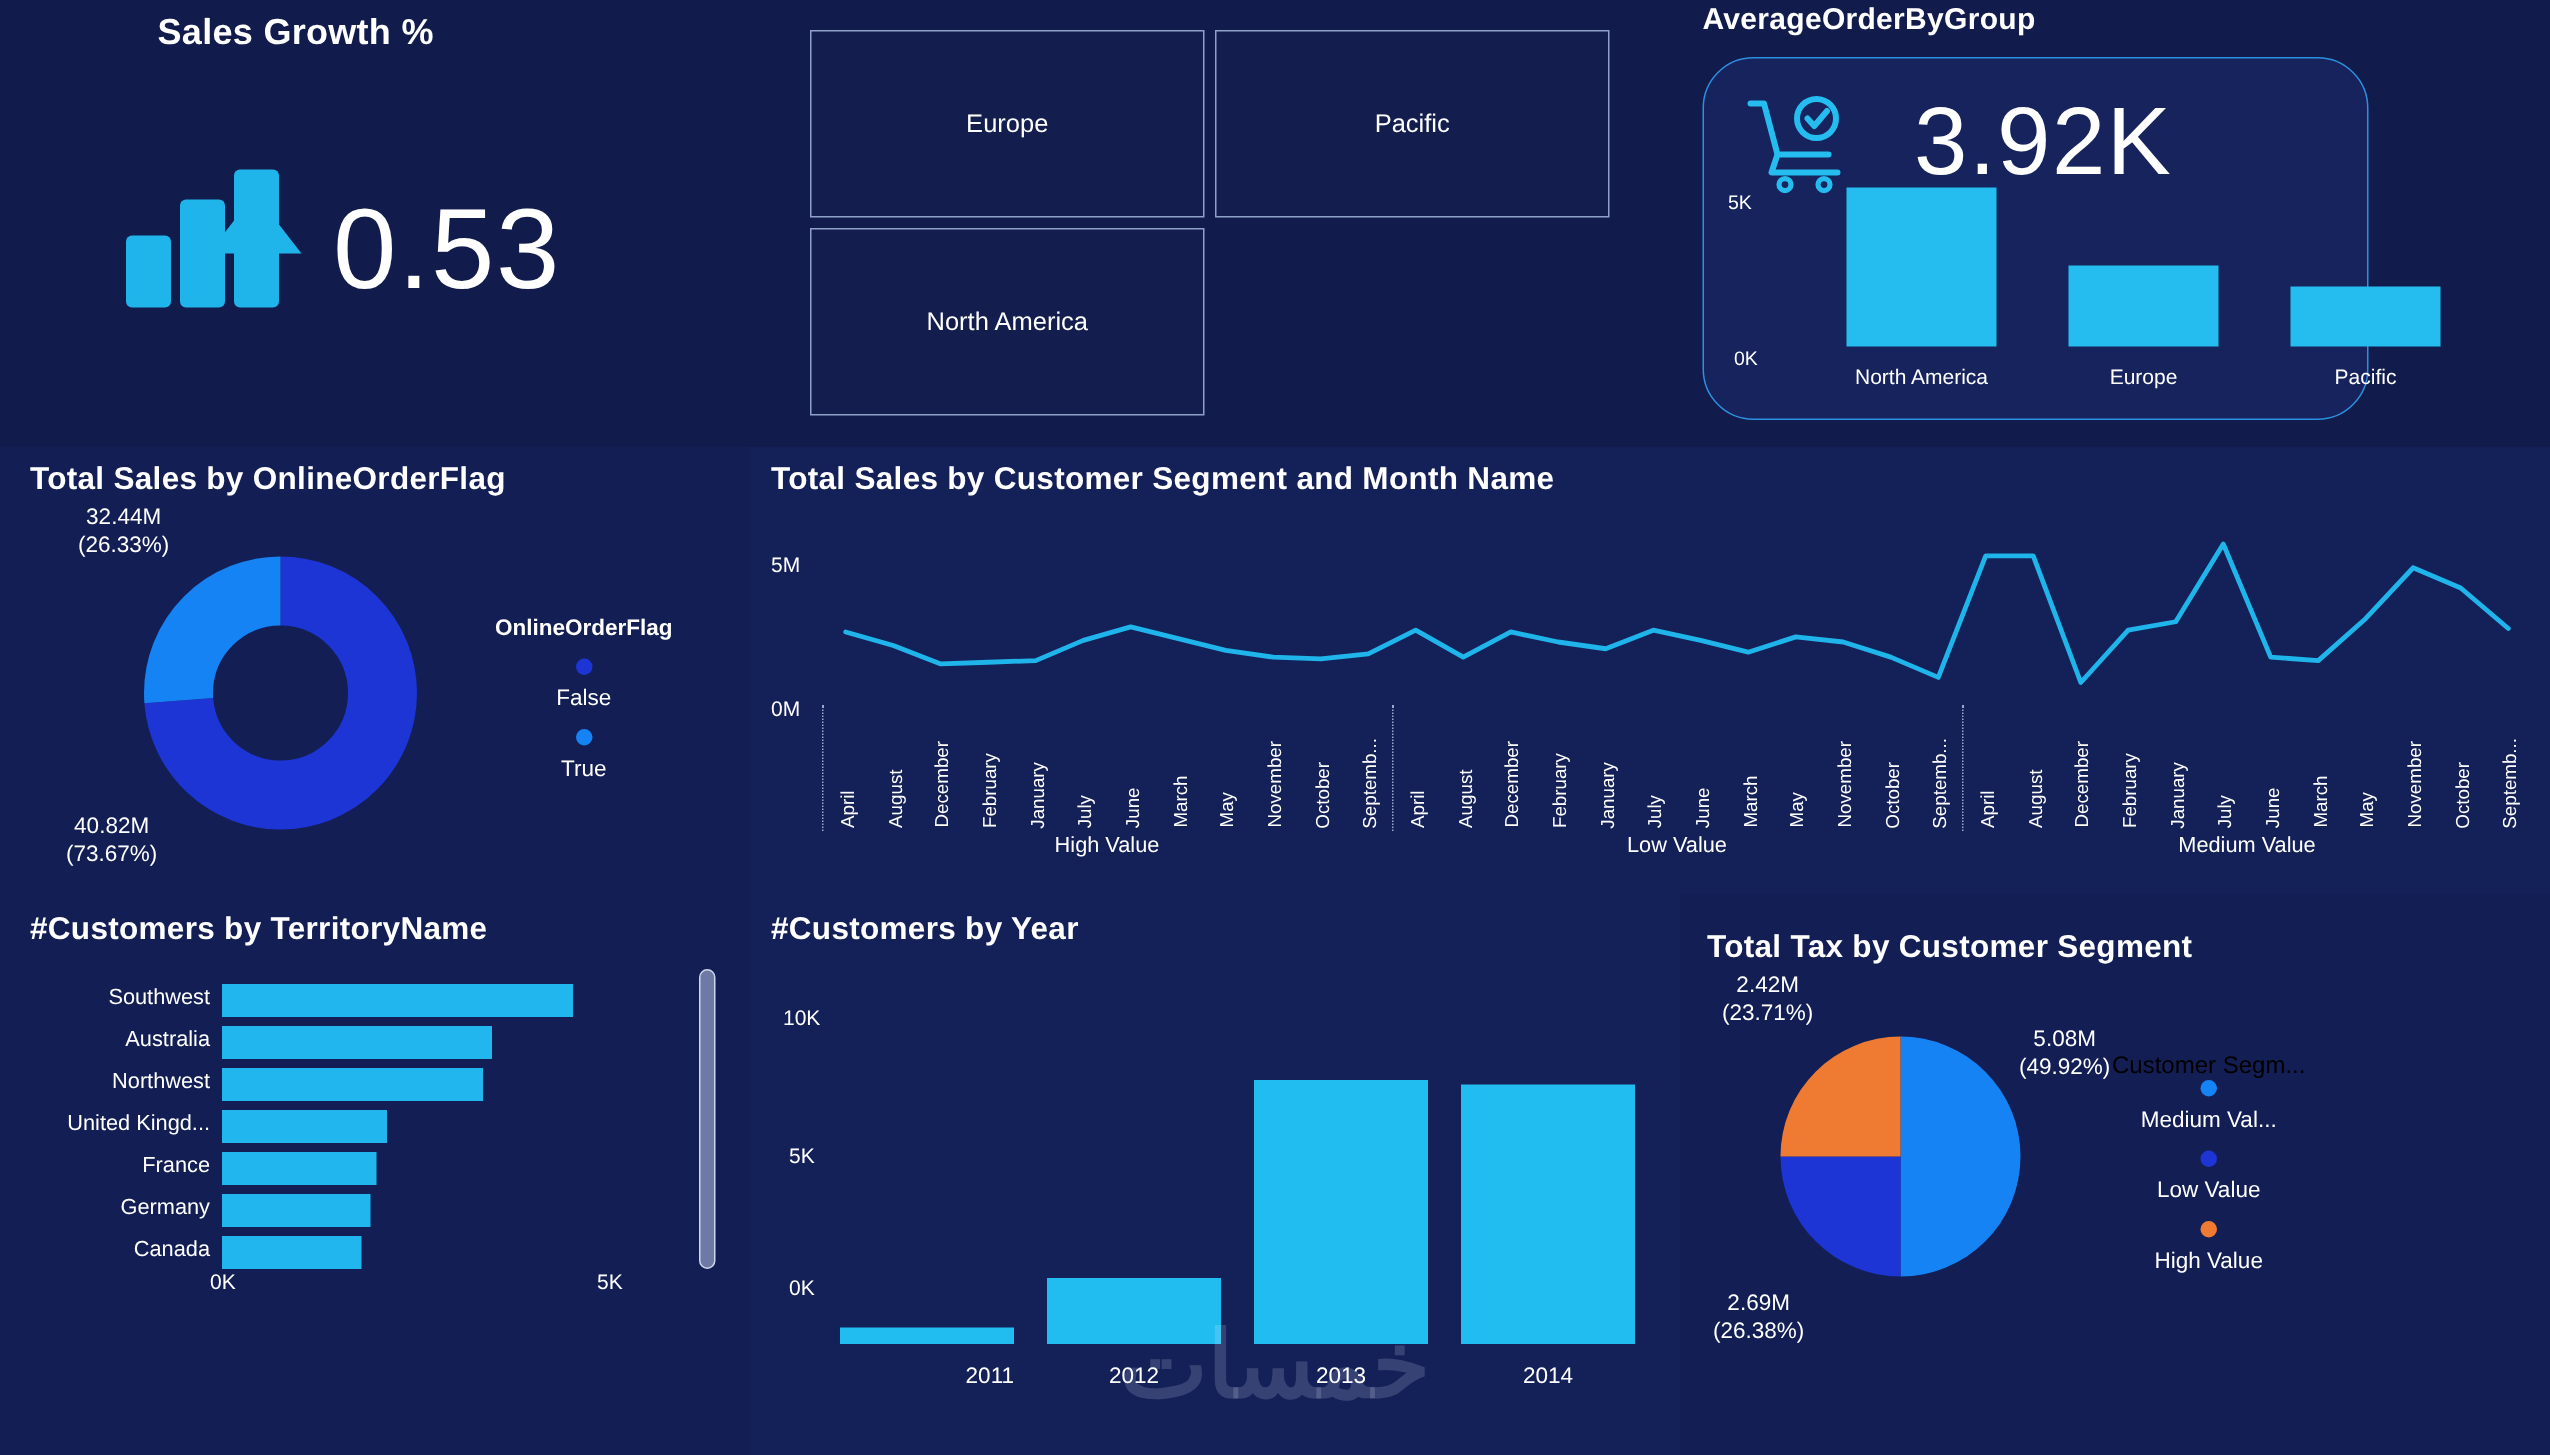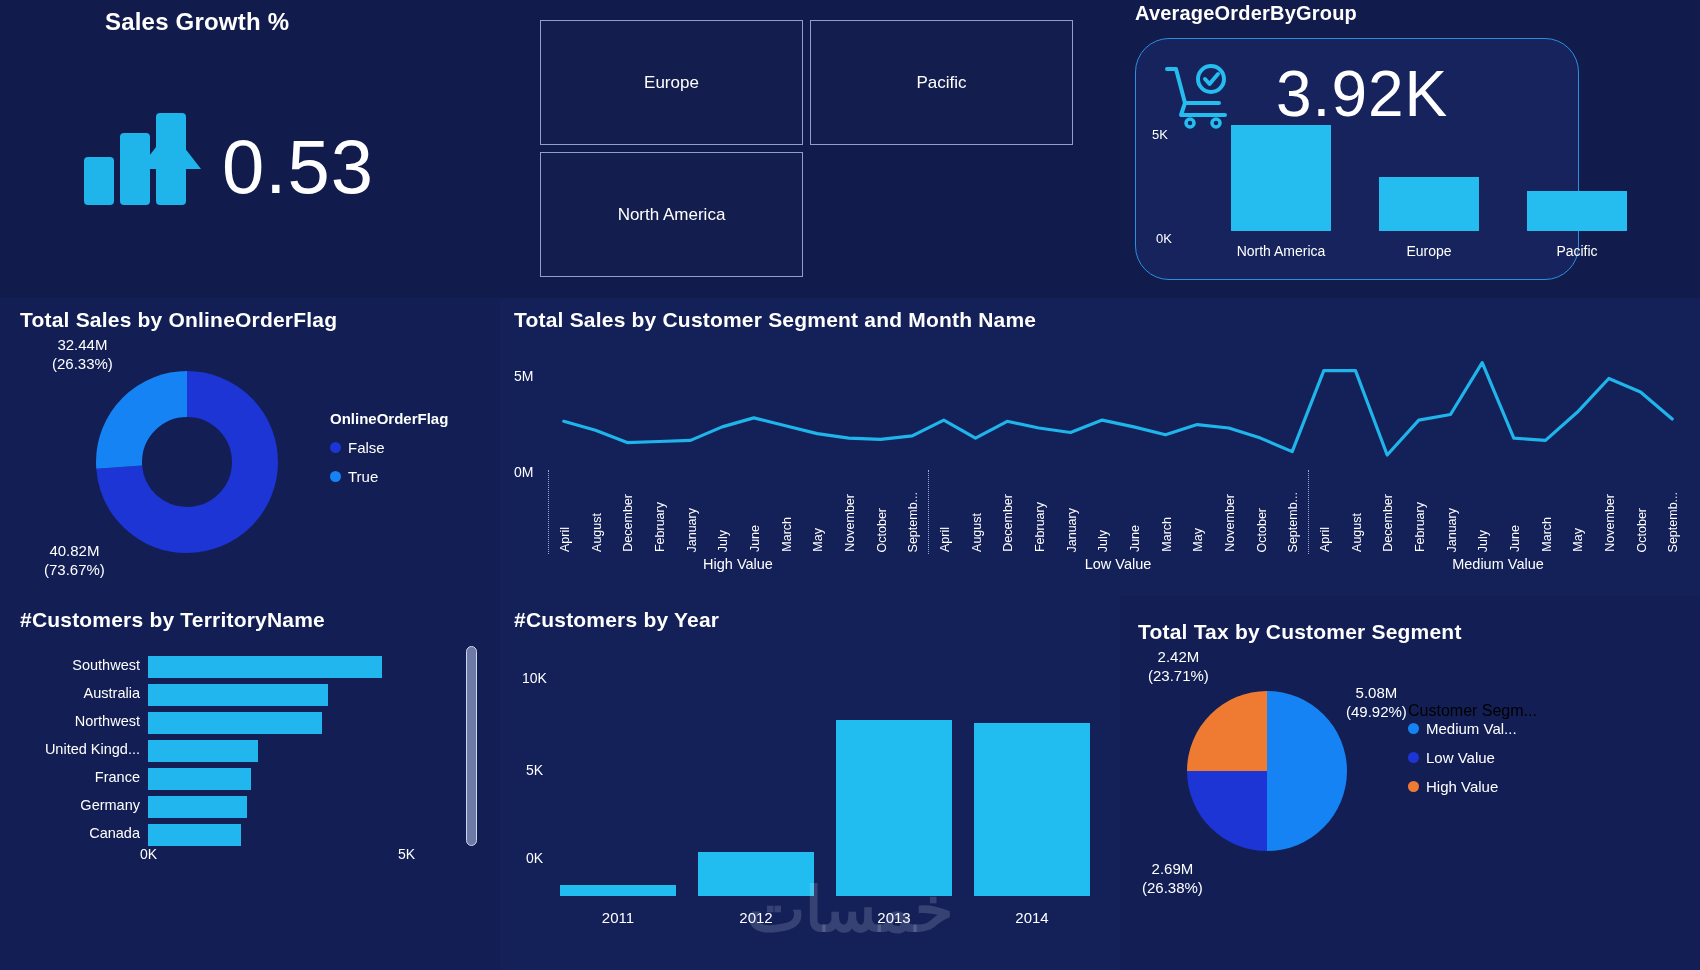--- a/index.html
+++ b/index.html
@@ -61,21 +61,21 @@
   
   #donut { left:0; top:298px; width:500px; height:298px; background:#131f54; }
   #donut .ttl { position:absolute; left:20px; top:10px; }
   #donutWrap { position:absolute; left:95px; top:72px; width:184px; height:184px; }
   #donutSvg { width:184px; height:184px; }
   .dLabel { position:absolute; color:#fff; font-size:15px; line-height:1.25; text-align:center; }
   #dlTrue { left:52px; top:38px; }
   #dlFalse{ left:44px; top:244px; }
   #donutLeg { position:absolute; left:330px; top:112px; }
   #donutLeg .lgTitle { color:#fff; font-weight:bold; font-size:15px; margin-bottom:12px; }
-  .lgRow { display:flex; align-items:center; gap:7px; margin-bottom:12px; }
+  .lgRow { display:flex; align-items:center; gap:7px; margin-bottom:12px;flex-direction:column; }
   .lgDot { width:11px; height:11px; border-radius:50%; flex:0 0 auto; }
   .lgTxt { color:#ffffff; font-size:15px; }
 
   
   #line { left:500px; top:298px; width:1200px; height:298px; background:#142058; }
   #line .ttl { position:absolute; left:14px; top:10px; }
   .lnTick { position:absolute; color:#fff; font-size:14px; }
   #lnT5 { left:14px; top:70px; }
   #lnT0 { left:14px; top:166px; }
   #lineSvg { position:absolute; left:48px; top:40px; }
@@ -291,21 +291,21 @@
     <div id="tScroll"></div>
   </div>
 
   <div class="panel" id="year">
     <div class="ttl">#Customers by Year</div>
     <div class="yTick" id="yT10" style="left:22px;top:74px">10K</div>
     <div class="yTick" id="yT5" style="left:26px;top:166px">5K</div>
     <div class="yTick" id="yT0" style="left:26px;top:254px">0K</div>
     <div id="yearBars">
         <div class="yBar" style="left: 60px; width: 116px; height: 10.92px; background: rgb(33, 189, 240);"></div>
-        <div class="yLbl" style="left: 60px; width: 116px;">2011</div>
+        <div class="yLbl" style="left: 60px; width: 116px; text-align: right;">2011</div>
         <div class="yBar" style="left: 198px; width: 116px; height: 43.68px; background: rgb(33, 189, 240);"></div>
         <div class="yLbl" style="left: 198px; width: 116px;">2012</div>
         <div class="yBar" style="left: 336px; width: 116px; height: 176.28px; background: rgb(33, 189, 240);"></div>
         <div class="yLbl" style="left: 336px; width: 116px;">2013</div>
         <div class="yBar" style="left: 474px; width: 116px; height: 173.16px; background: rgb(33, 189, 240);"></div>
         <div class="yLbl" style="left: 474px; width: 116px;">2014</div>
       </div>
     <div id="watermark">خمسات</div>
   </div>
 

